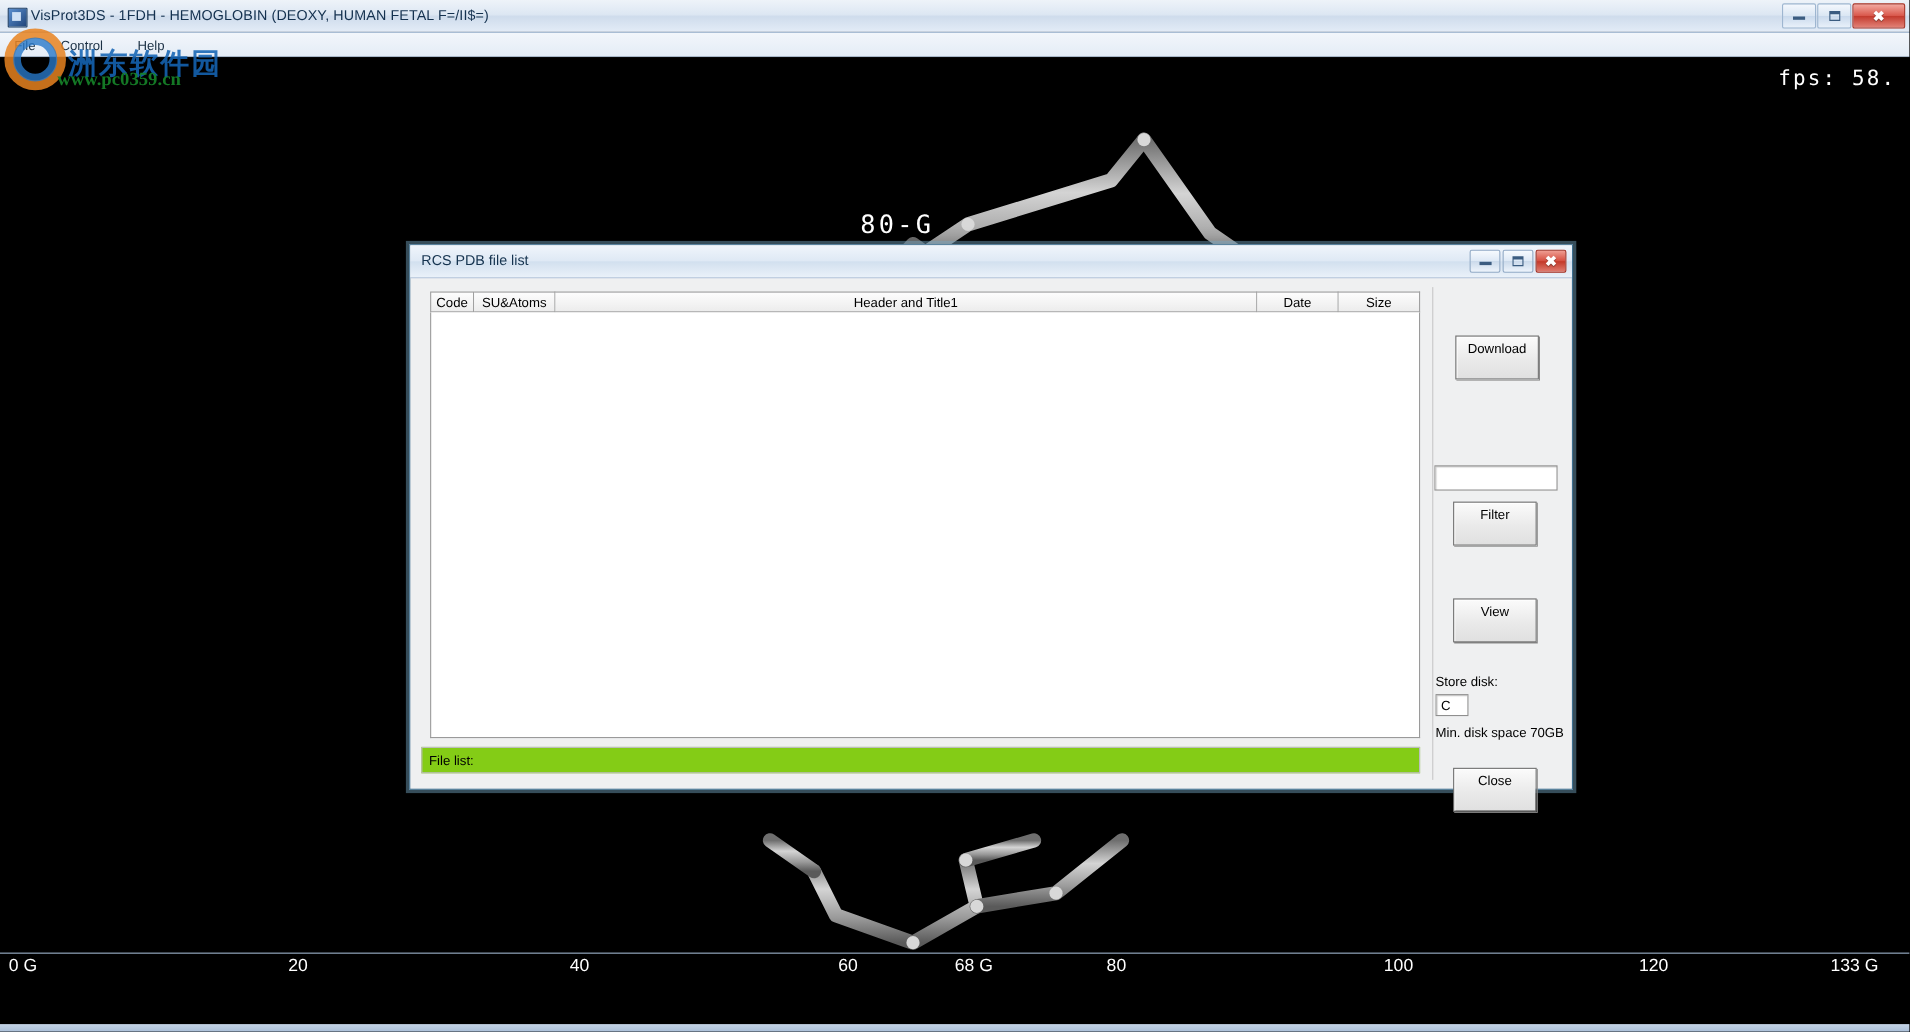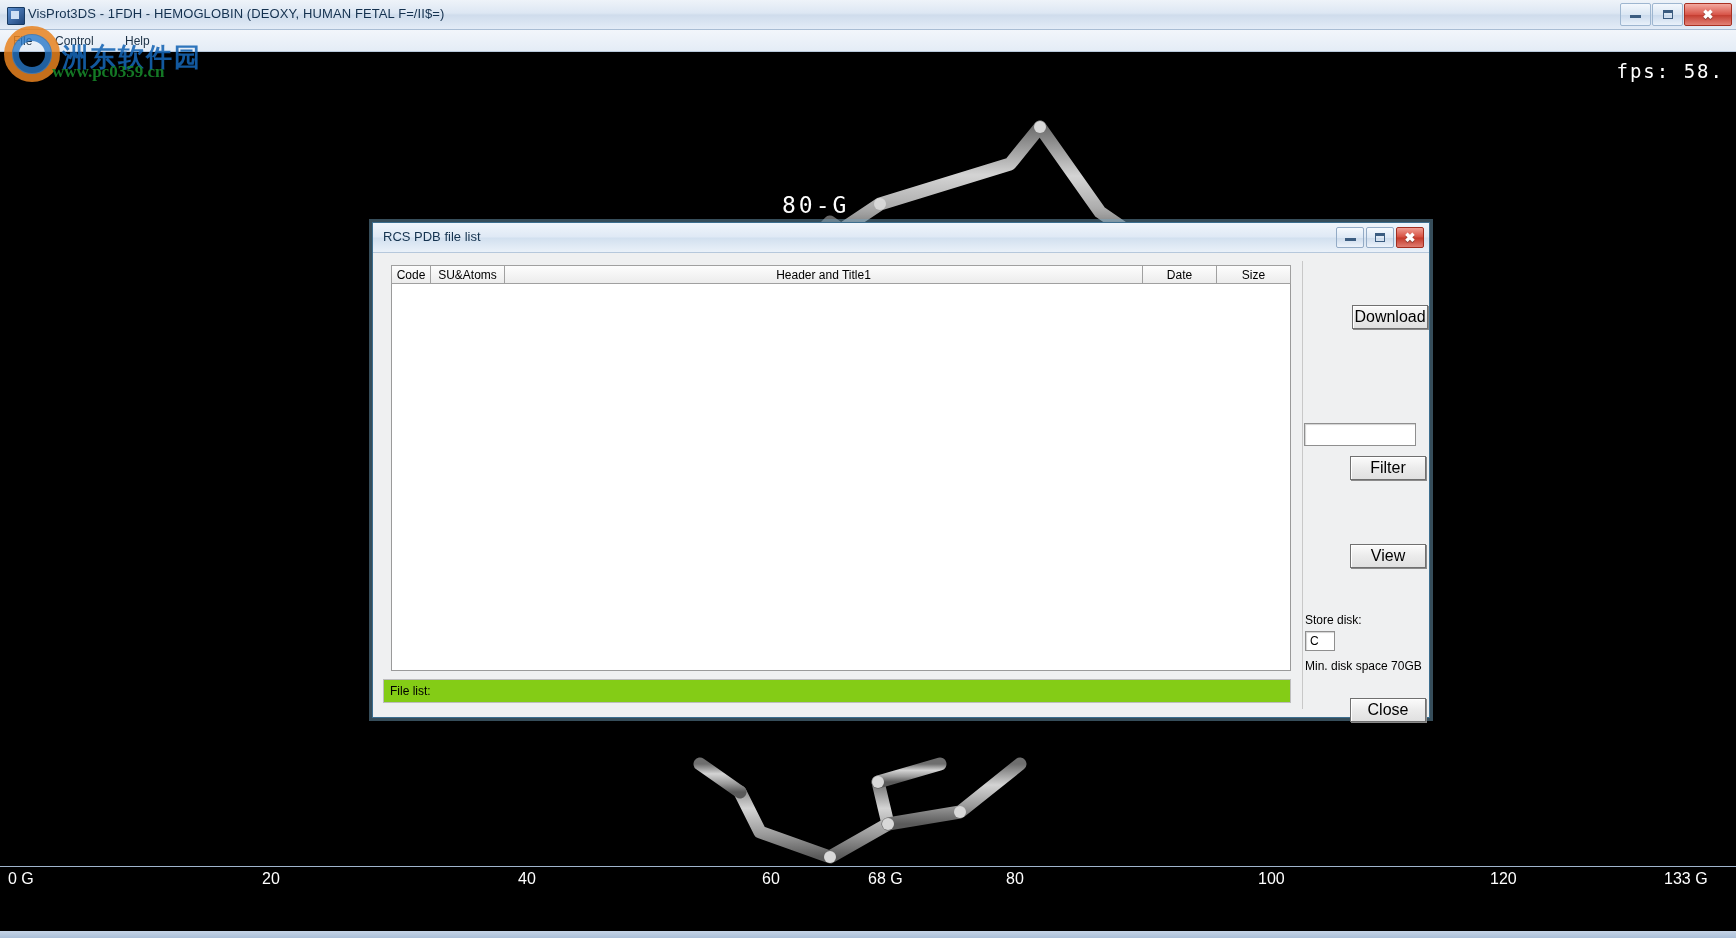--- a/index.html
+++ b/index.html
@@ -160,26 +160,26 @@
   }
   .file-list-bar span {
     position: absolute; left: 6px; top: 4px; font-size: 12px; color: #000;
   }
 
   .side-panel {
     position: absolute; right: 8px; top: 8px; width: 118px; bottom: 8px;
     border-left: 1px solid #c8c8c8;
   }
   .btn-classic {
-    position: absolute; width: 76px; height: 24px;
+    position: absolute; width: 76px; height: 40px;
     background: linear-gradient(to bottom,#fbfbfb,#eaeaea 55%,#e0e0e0);
     border: 1px solid #707070;
     box-shadow: inset 1px 1px 0 #ffffff, 1px 1px 0 #8a8a8a;
-    font-size: 16px; color: #000; text-align: center; line-height: 22px;
-    box-sizing: border-box; cursor: default; margin-left: 29px;
+    font-size: 12px; color: #000; text-align: center; line-height: 22px;
+    box-sizing: border-box; cursor: default;
   }
   .txt-classic {
     position: absolute;
     background: #fff; border: 1px solid #8f8f8f;
     box-shadow: inset 1px 1px 1px rgba(0,0,0,.18);
     font-size: 12px; color: #000; box-sizing: border-box;
     padding: 2px 4px;
   }
   .lbl-classic { position: absolute; font-size: 12px; color: #000; white-space: nowrap; }
 

